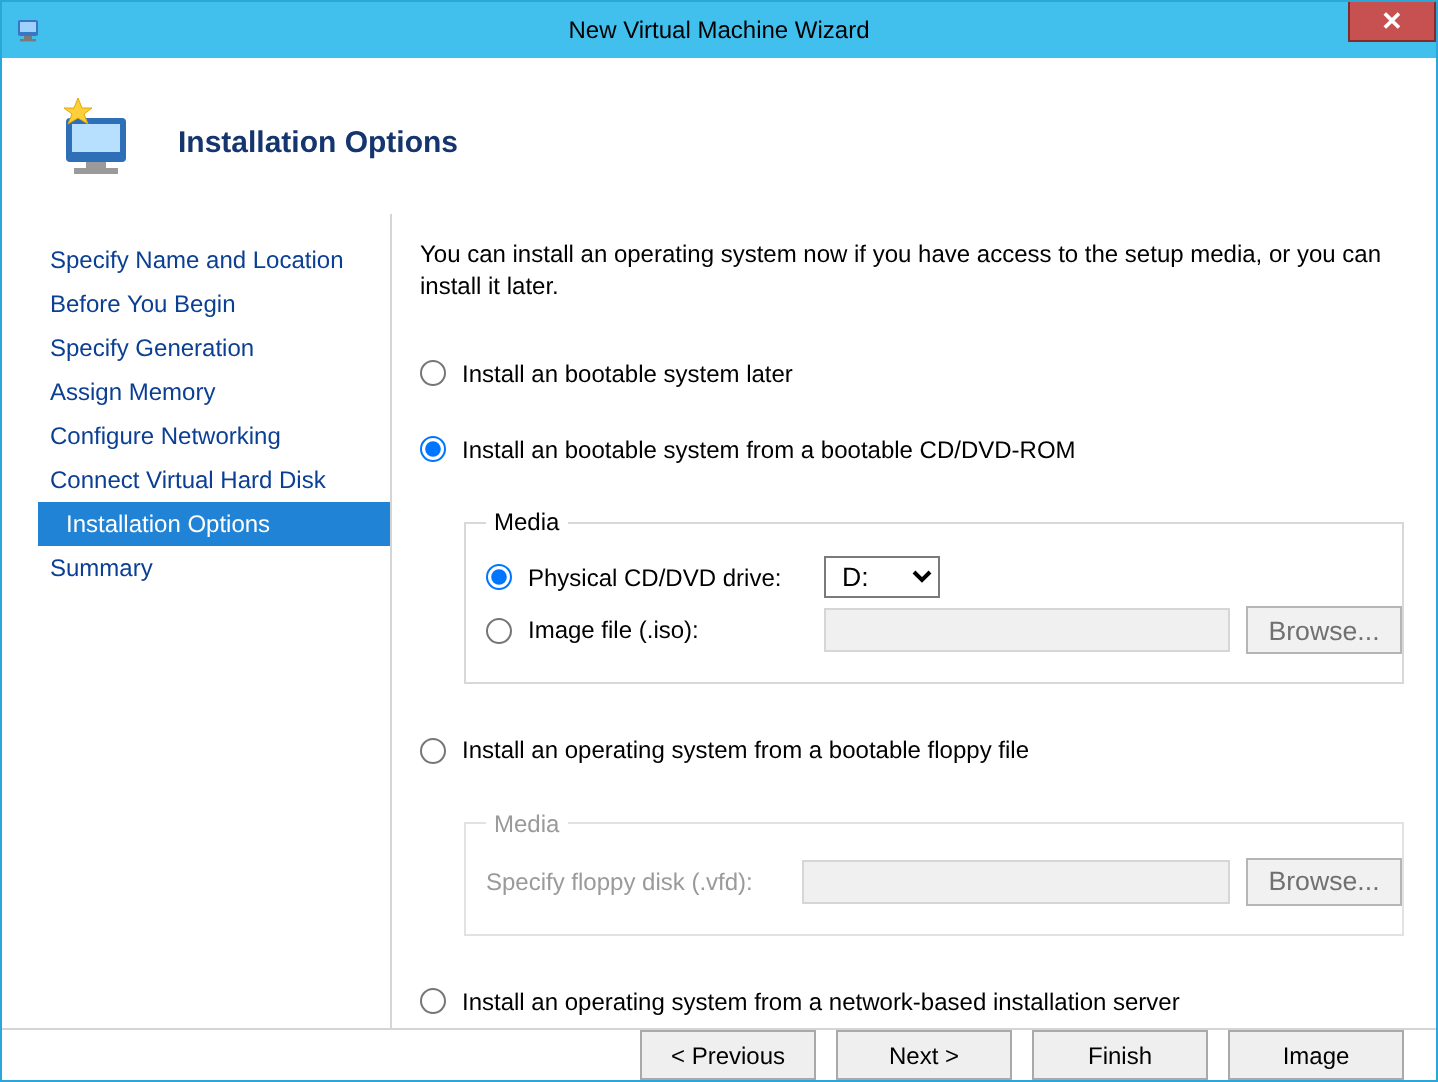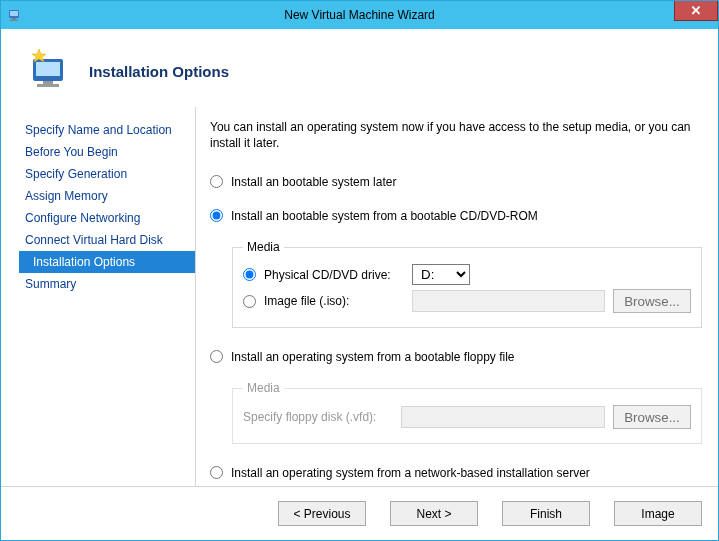--- a/index.html
+++ b/index.html
@@ -102,21 +102,21 @@
   }
   .radio-row {
     display: flex;
     align-items: center;
     gap: 8px;
     margin: 6px 0;
   }
   input[type=radio] { margin:0; width:13px; height:13px; }
   fieldset.media {
     margin: 4px 0 6px 22px;
-    padding: 6px 10px 10px 10px;
+    padding: 6px 0 10px 10px;
     border: 1px solid #d8d8d8;
   }
   fieldset.media.disabled { color:#9a9a9a; border-color:#e2e2e2;}
   fieldset.media legend { padding:0 4px; color:inherit; }
   .media-row {
     display: flex;
     align-items: center;
     gap: 8px;
     margin: 4px 0;
   }
@@ -139,24 +139,24 @@
   .browse-btn {
     height: 24px;
     width: 78px;
     border: 1px solid #b5b5b5;
     background: #f1f1f1;
     color: #707070;
     cursor: default;
   }
   .footer {
     border-top: 1px solid #d5d5d5;
-    padding: 14px 16px;
+    padding: 0 16px;
     display: flex;
     justify-content: flex-end;
-    gap: 24px;
+    gap: 10px;
   }
   .footer button {
     height: 25px;
     width: 88px;
     border: 1px solid #a9a9a9;
     background: #efefef;
     cursor: pointer;
     font-family: inherit;
     font-size: 12px;
   }

